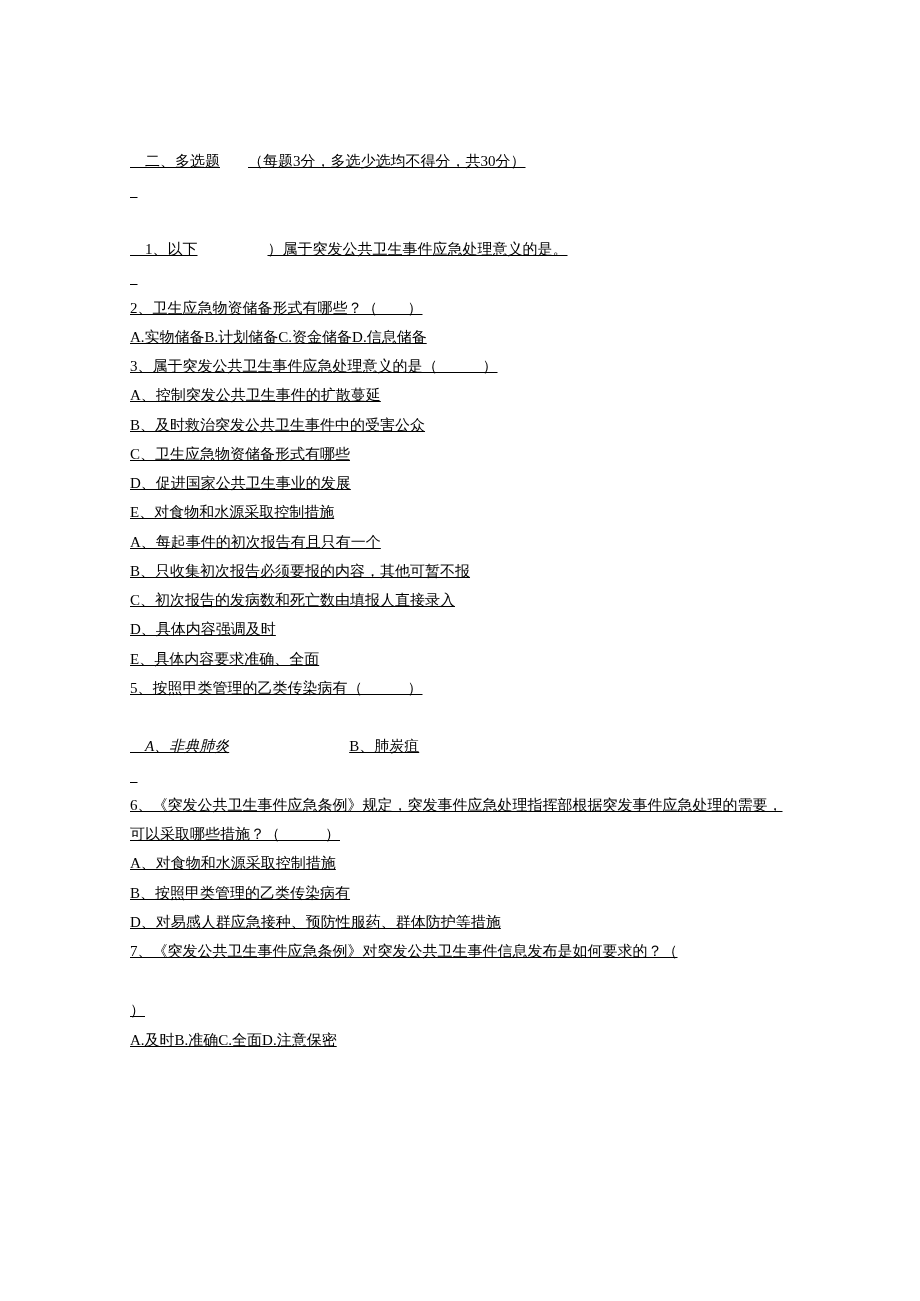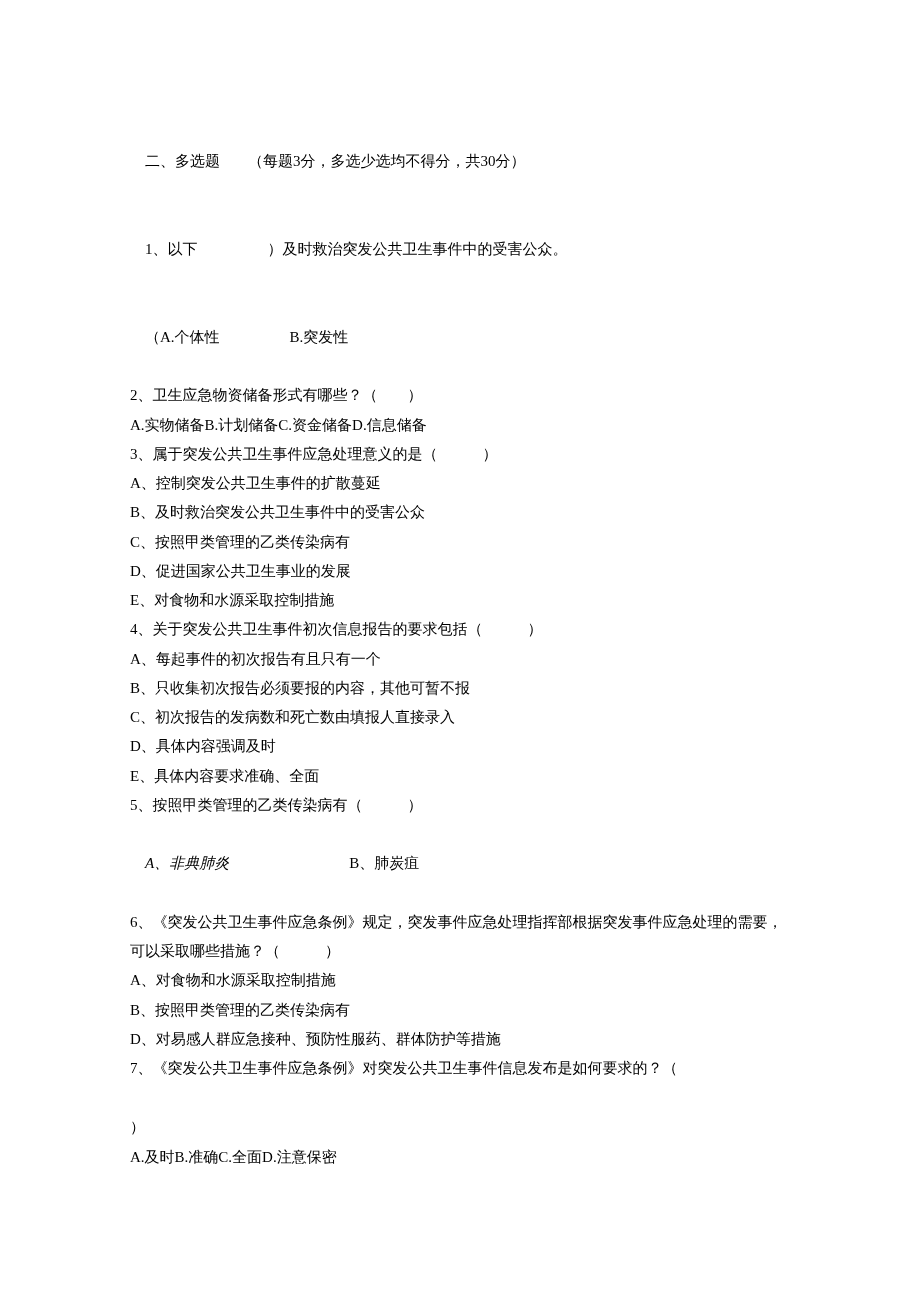--- a/index.html
+++ b/index.html
@@ -12,54 +12,51 @@
     line-height: 1.95;
   }
   .page {
     width: 920px;
     min-height: 1301px;
     box-sizing: border-box;
     padding: 118px 130px 60px 130px;
   }
   .line {
     white-space: pre-wrap;
+    text-decoration: underline;
   }
   .section-header {
   }
   .spacer {
     height: 30px;
   }
 </style>
 </head>
 <body>
 
 <div class="page">
 
   <div class="line section-header">
     <span>二、多选题</span><span style="display:inline-block;width:28px;"></span><span>（每题3分，多选少选均不得分，共30分）</span>
   </div>
 
   <div class="line">
-    <span>1、以下</span><span style="display:inline-block;width:70px;"></span><span>）及时救治突发公共卫生事件中的受害公众。</span>
-  </div>
-  <div class="line">
-    <span>（A.个体性</span><span style="display:inline-block;width:70px;"></span><span>B.突发性</span>
+    <span>1、以下</span><span style="display:inline-block;width:70px;"></span><span>）属于突发公共卫生事件应急处理意义的是。</span>
   </div>
 
   <div class="line">2、卫生应急物资储备形式有哪些？（　　）</div>
   <div class="line">A.实物储备B.计划储备C.资金储备D.信息储备</div>
 
   <div class="line">3、属于突发公共卫生事件应急处理意义的是（　　　）</div>
   <div class="line">A、控制突发公共卫生事件的扩散蔓延</div>
   <div class="line">B、及时救治突发公共卫生事件中的受害公众</div>
-  <div class="line">C、按照甲类管理的乙类传染病有</div>
+  <div class="line">C、卫生应急物资储备形式有哪些</div>
   <div class="line">D、促进国家公共卫生事业的发展</div>
   <div class="line">E、对食物和水源采取控制措施</div>
 
-  <div class="line">4、关于突发公共卫生事件初次信息报告的要求包括（　　　）</div>
   <div class="line">A、每起事件的初次报告有且只有一个</div>
   <div class="line">B、只收集初次报告必须要报的内容，其他可暂不报</div>
   <div class="line">C、初次报告的发病数和死亡数由填报人直接录入</div>
   <div class="line">D、具体内容强调及时</div>
   <div class="line">E、具体内容要求准确、全面</div>
 
   <div class="line">5、按照甲类管理的乙类传染病有（　　　）</div>
   <div class="line">
     <span style="font-style:italic;text-align:center;">A、非典肺炎</span><span style="display:inline-block;width:120px;"></span><span>B、肺炭疽</span>
   </div>

